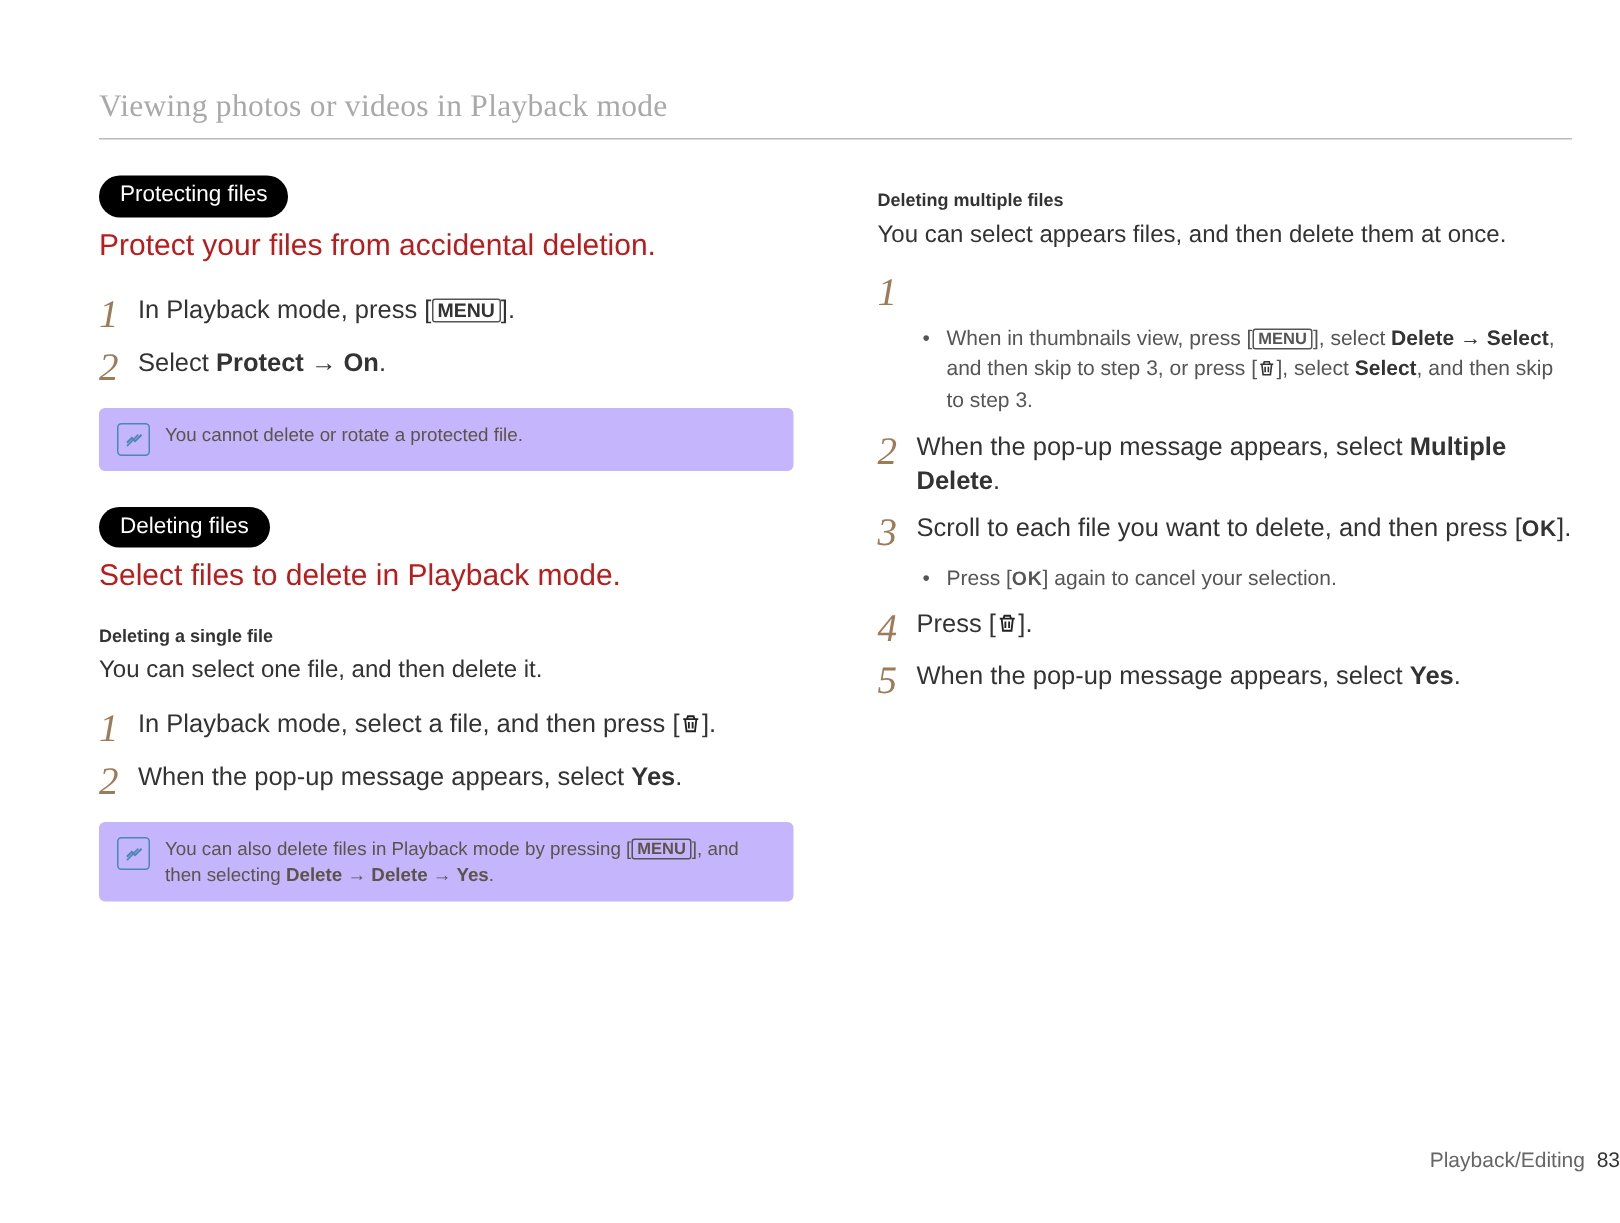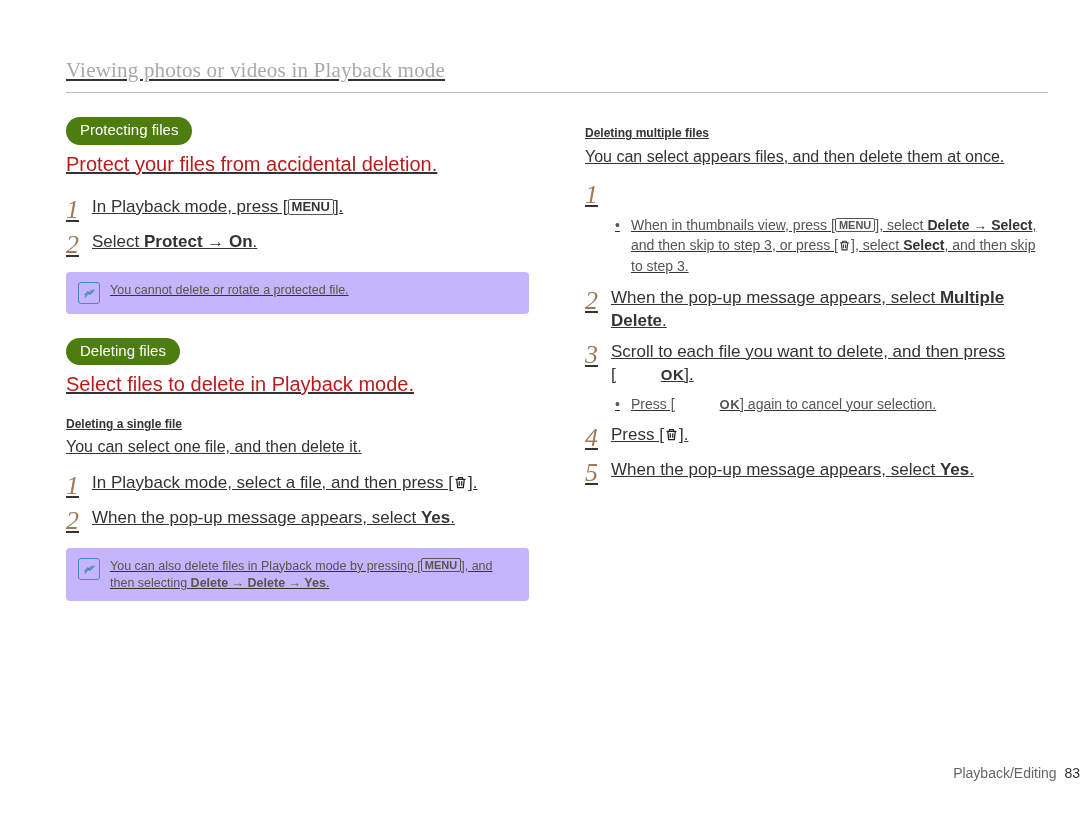--- a/index.html
+++ b/index.html
@@ -5,40 +5,39 @@
   html,body{margin:0;padding:0;background:#fff;}
   .page{
     width:1080px;height:815px;
     box-sizing:border-box;
     padding:56px 32px 40px 66px;
     font-family:Arial,Helvetica,sans-serif;
     color:#333;
     position:relative;
     font-size:16px;
     line-height:1.35;
-    text-decoration:underline;
   }
   .header{
     color:#a9a9a9;
     font-family:"Times New Roman",Times,serif;
     font-size:21px;
     letter-spacing:.2px;
     padding-bottom:8px;
     border-bottom:1px solid #bababa;
   }
   .columns{
     display:flex;
     margin-top:24px;
   }
   .col{flex:1;min-width:0;}
   .col-left{padding-right:28px;}
   .col-right{padding-left:28px;}
   .pill{
     display:inline-block;
-    background:#4d7c0f;
+    background:#000000;
     color:#fff;
     font-size:15px;
     padding:3px 14px 4px;
     border-radius:14px;
     margin-bottom:6px;
   }
   .body-text{font-size:20px;color:#b91c1c;}
   .desc{margin:0 0 18px 0;}
   .step{display:flex;align-items:flex-start;margin:6px 0 8px;}
   .num{
@@ -62,21 +61,20 @@
     font-size:13px;
     vertical-align:1px;
     line-height:1.1;
     font-family:Arial,Helvetica,sans-serif;
   }
   .ok-box{
     font-weight:bold;
     font-size:15px;
     letter-spacing:.5px;
     vertical-align:0;
-    margin-left:45px;
   }
   .trash-icn{display:inline-block;vertical-align:-2px;}
   .note-box{
     background:#c4b5fd;
     border-radius:4px;
     padding:10px 12px;
     margin:14px 0 24px;
     display:flex;
     align-items:flex-start;
     font-size:12.5px;

